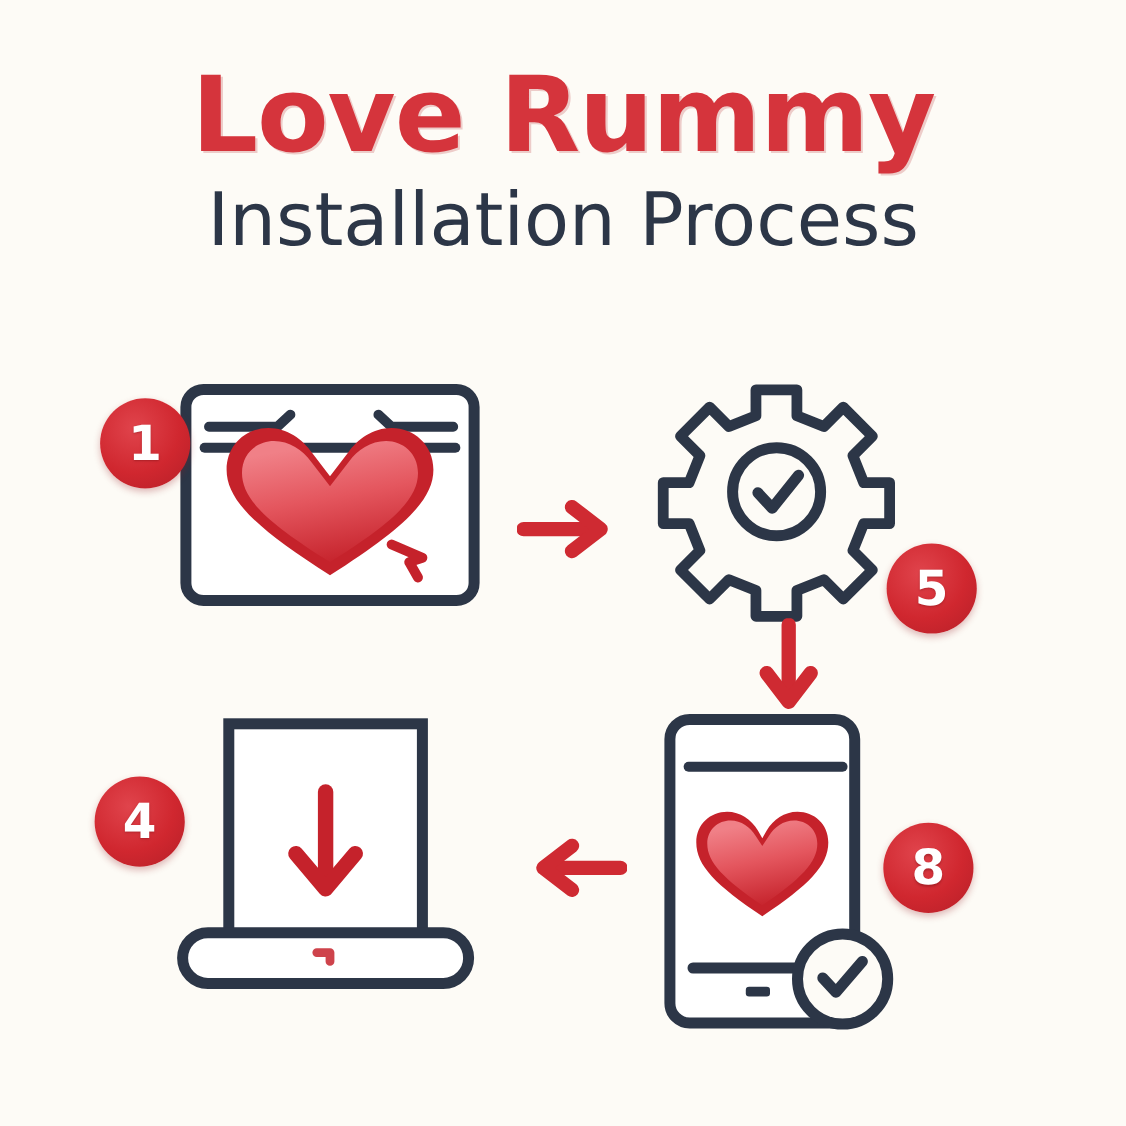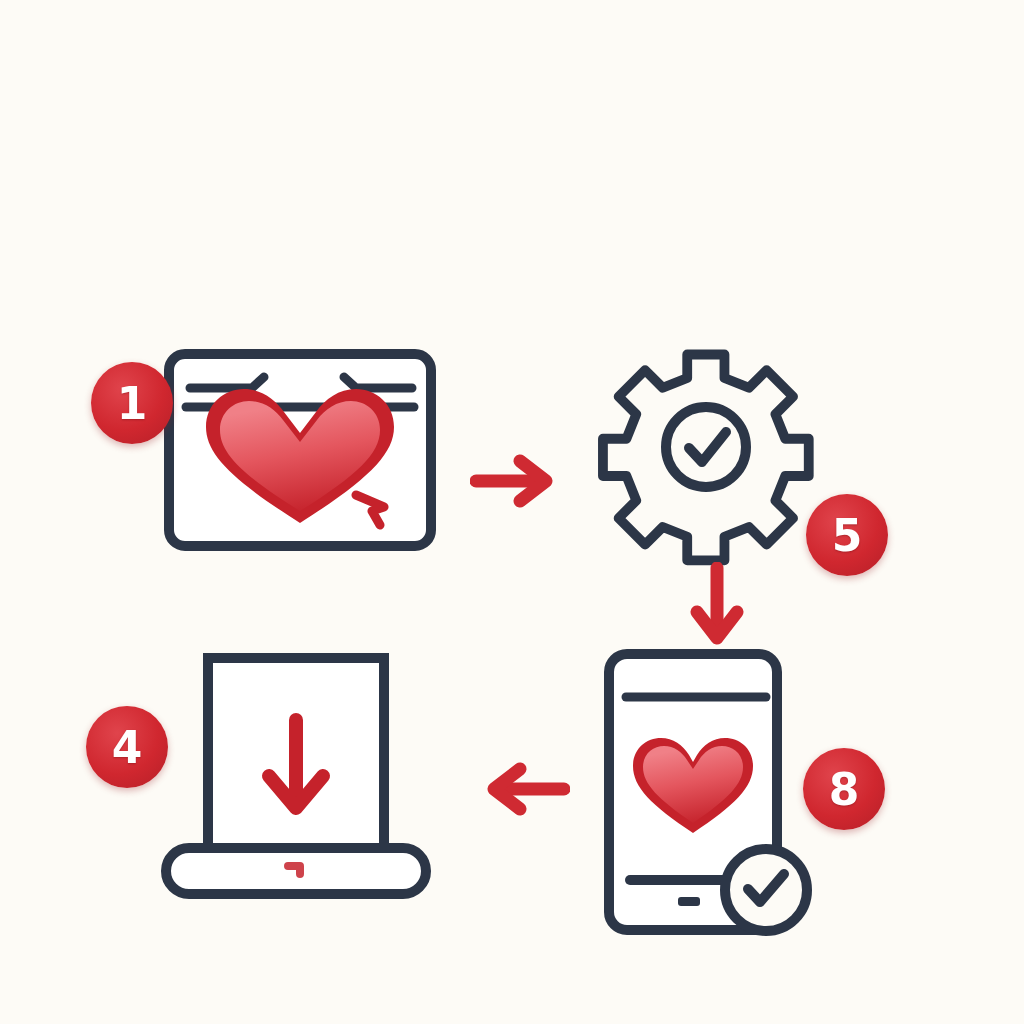--- a/index.html
+++ b/index.html
@@ -90,20 +90,24 @@
   }
   .arrow-right { left: 470px; top: 452px; }
   .arrow-down  { left: 688px; top: 562px; }
   .arrow-left  { left: 480px; top: 760px; }
 </style>
 </head>
 <body>
 
 <div id="infographic">
 
+  <div class="title-block">
+    <div class="title-main">Love Rummy</div>
+    <div class="title-sub">Installation Process</div>
+  </div>
 
   <div class="cell cell-tl">
     <svg class="icon-svg" width="280" height="210" viewBox="0 0 280 210">
       <defs>
         <linearGradient id="heartGradA" x1="0.35" y1="0.05" x2="0.6" y2="1">
           <stop offset="0%" stop-color="#f08087"></stop>
           <stop offset="45%" stop-color="#e4565e"></stop>
           <stop offset="100%" stop-color="#c5222b"></stop>
         </linearGradient>
       </defs>

